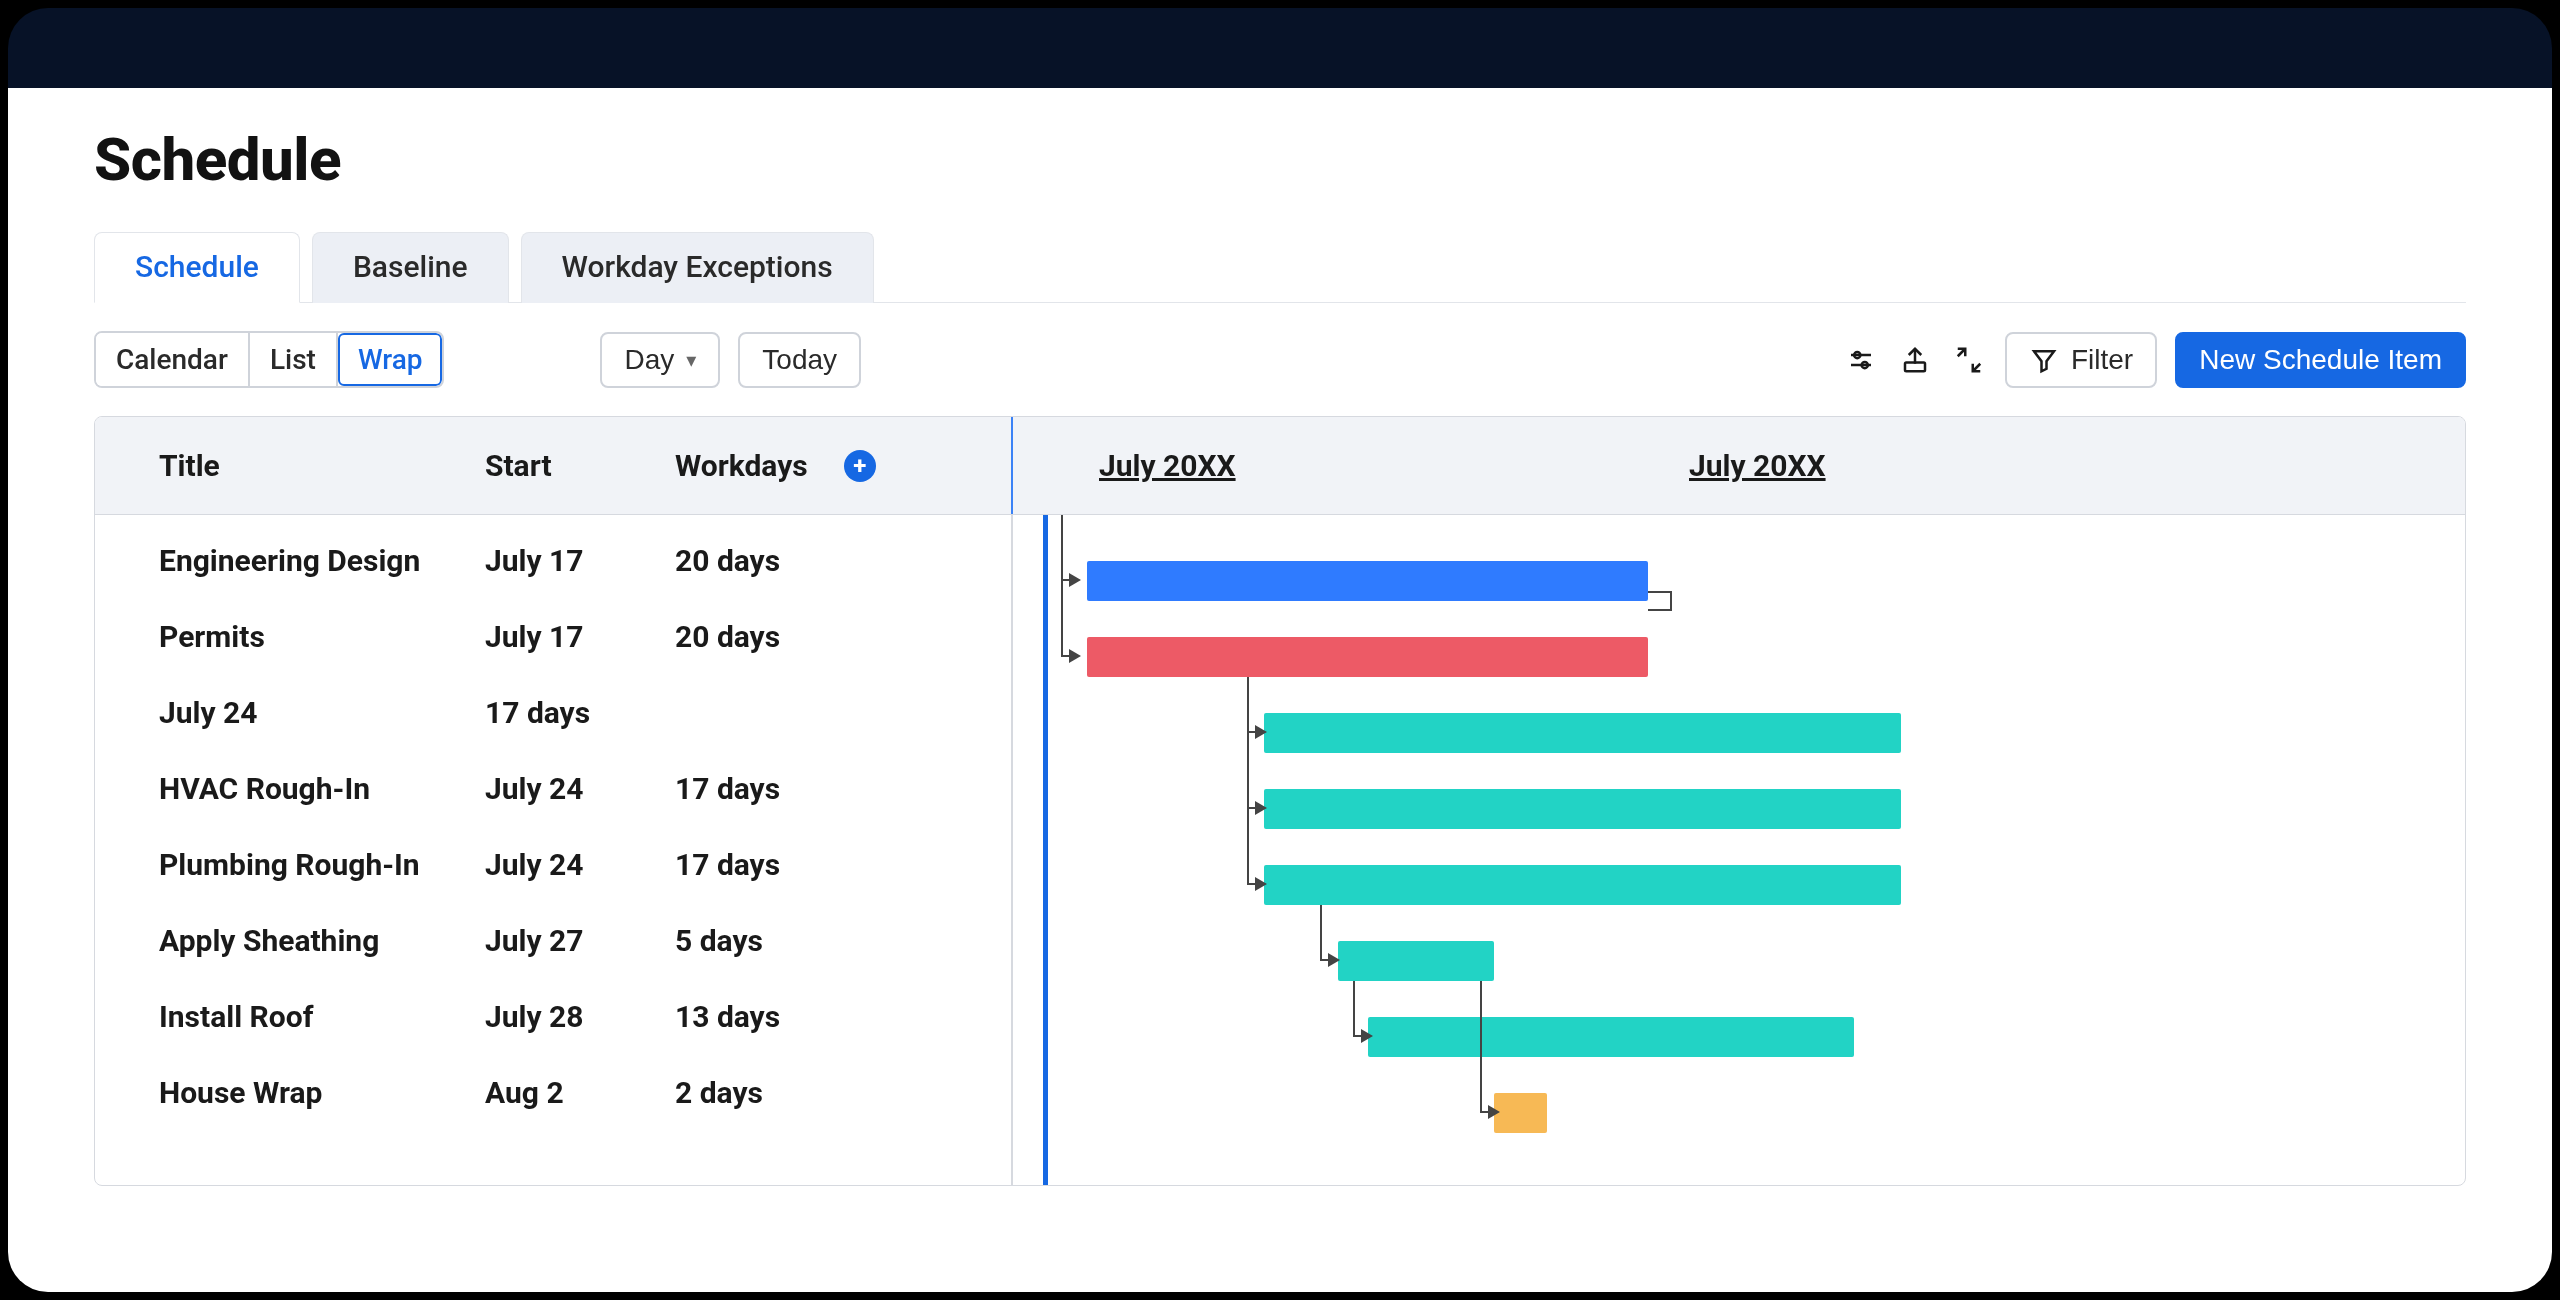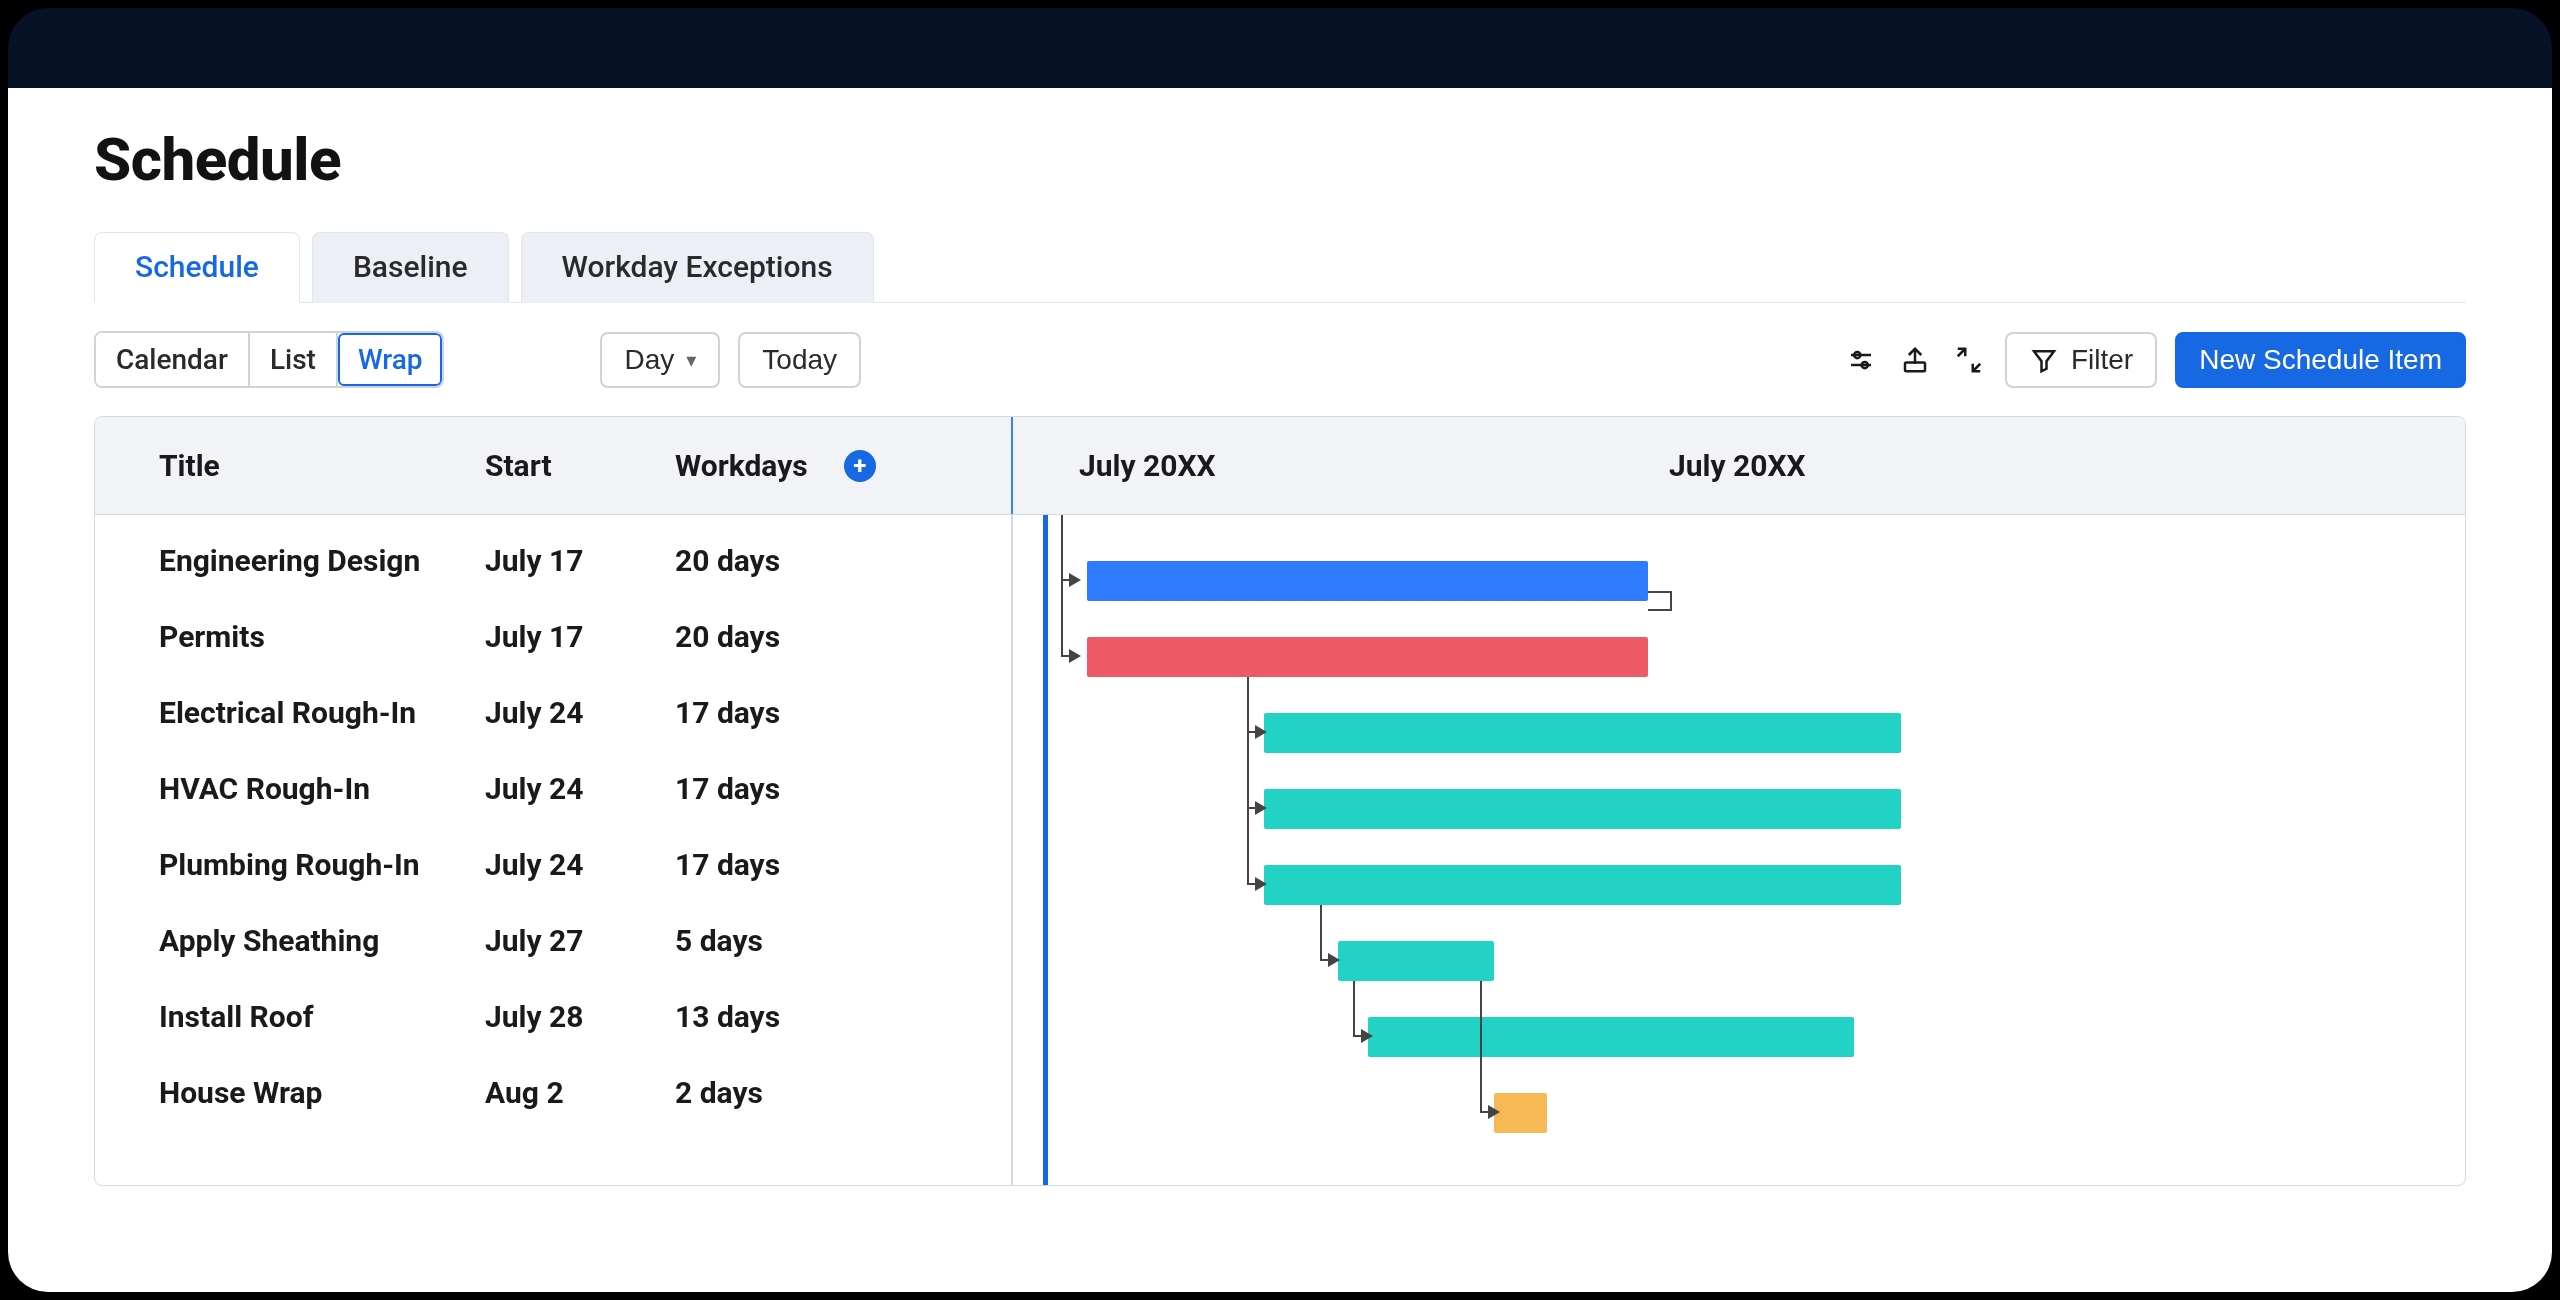--- a/index.html
+++ b/index.html
@@ -164,21 +164,21 @@
   .col-title { width: 390px; padding-left: 64px; }
   .col-start { width: 190px; }
   .col-work { width: 220px; display:flex; align-items:center; gap:36px; }
   .plus-badge {
     width: 32px; height: 32px; border-radius: 50%;
     background: #1668e3; color:#fff; display:flex;align-items:center;justify-content:center;
     font-size: 24px; font-weight: 700; line-height:1;
   }
   .hdr-left { display:flex; align-items:center; width: 918px; border-right: 2px solid #3b82f6; height:100%;}
   .hdr-right { flex:1; display:flex; height:100%; align-items:center; }
-  .hdr-month { width: 590px; padding-left: 66px; }
+  .hdr-month { width: 590px; padding-left: 86px; text-decoration: underline; }
 
   .row {
     display: flex;
     align-items: flex-start;
     height: 76px;
     font-size: 30px;
     font-weight: 700;
     color: #1a1a1a;
   }
   .left-pane .row > div:nth-child(1){ width:390px; padding-left:64px;}
@@ -287,21 +287,20 @@
                 <div>Engineering Design</div>
                 <div>July 17</div>
                 <div>20 days</div>
               </div>
               <div class="row">
                 <div>Permits</div>
                 <div>July 17</div>
                 <div>20 days</div>
               </div>
               <div class="row">
-                <div>Electrical Rough-In</div>
                 <div>July 24</div>
                 <div>17 days</div>
               </div>
               <div class="row">
                 <div>HVAC Rough-In</div>
                 <div>July 24</div>
                 <div>17 days</div>
               </div>
               <div class="row">
                 <div>Plumbing Rough-In</div>

